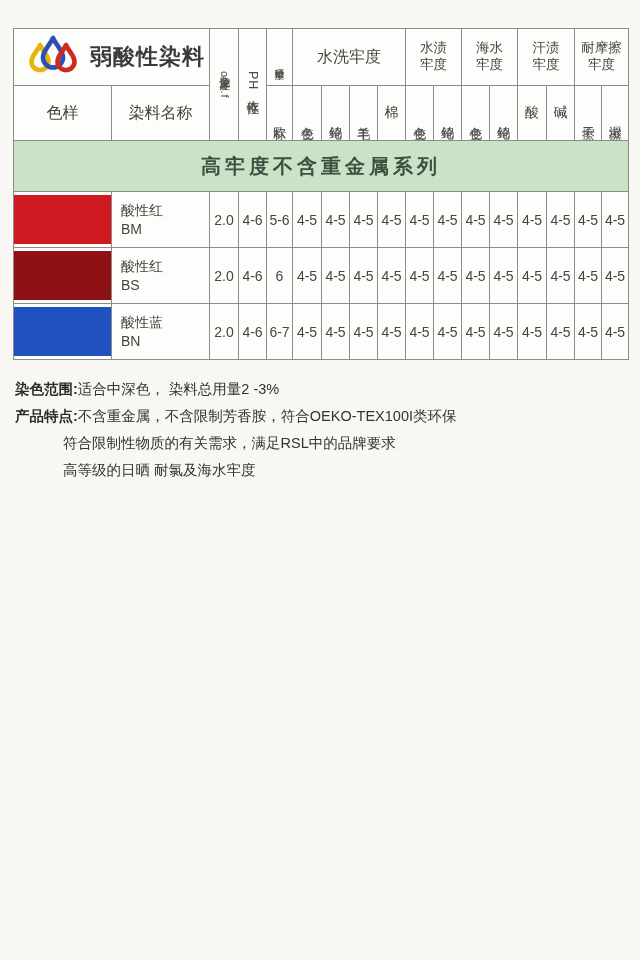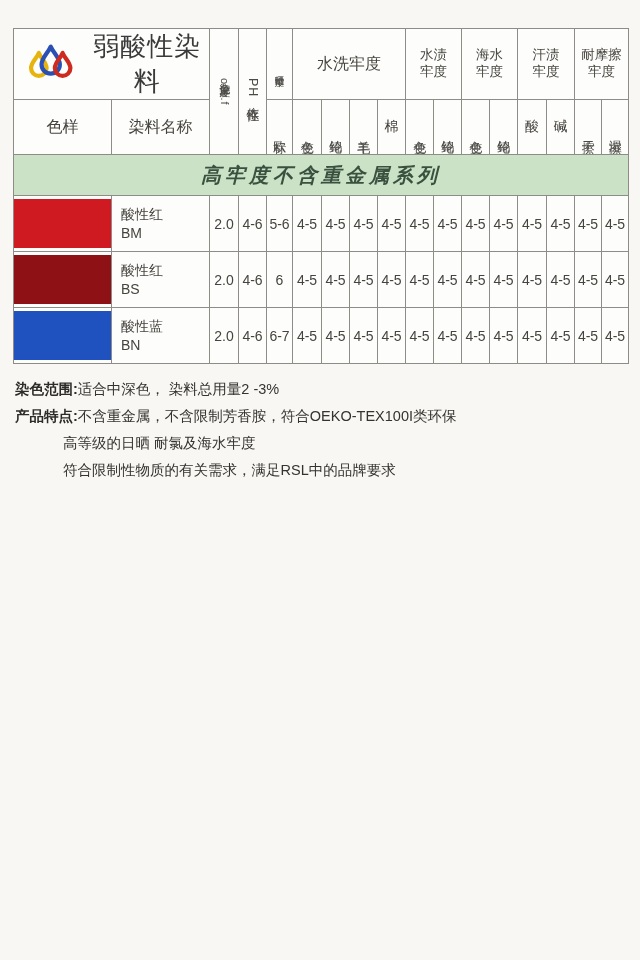--- a/index.html
+++ b/index.html
@@ -22,26 +22,26 @@
   table.spec td{
     border:1px solid #8d8c89;
     text-align:center;
     vertical-align:middle;
     padding:0;
     color:#46443f;
     overflow:hidden;
   }
   tr.h1{height:57px;}
   tr.h2{height:55px;}
-  tr.banner-row{height:41px;font-style:italic;}
+  tr.banner-row{height:51px;}
   tr.data-row{height:56px;margin-top:16px;}
 
   
   .logo-wrap{display:flex;align-items:center;justify-content:flex-start;padding-left:12px;gap:10px;}
-  .logo-title{font-size:26px;font-weight:normal;color:#3b3a3a;letter-spacing:1px;}
+  .logo-title{font-size:22px;font-weight:bold;color:#3b3a3a;letter-spacing:1px;}
 
   
   .vtxt{
     display:inline-block;
     writing-mode:vertical-rl;
     text-orientation:mixed;
     line-height:1.05;
     letter-spacing:1px;
     color:#4b4a46;
   }
@@ -227,17 +227,17 @@
   </tbody>
     </table>
 
   <div class="notes">
     <div class="note-line">
       <span class="note-label">染色范围:</span><span>适合中深色， 染料总用量2 -3%</span>
     </div>
     <div class="note-line">
       <span class="note-label">产品特点:</span><span>不含重金属，不含限制芳香胺，符合OEKO-TEX100I类环保</span>
     </div>
+    <div class="note-line indent">符合限制性物质的有关需求，满足RSL中的品牌要求</div>
     <div class="note-line indent">高等级的日晒 耐氯及海水牢度</div>
-    <div class="note-line indent">符合限制性物质的有关需求，满足RSL中的品牌要求</div>
   </div>
 
 </div>
 
 </body></html>

